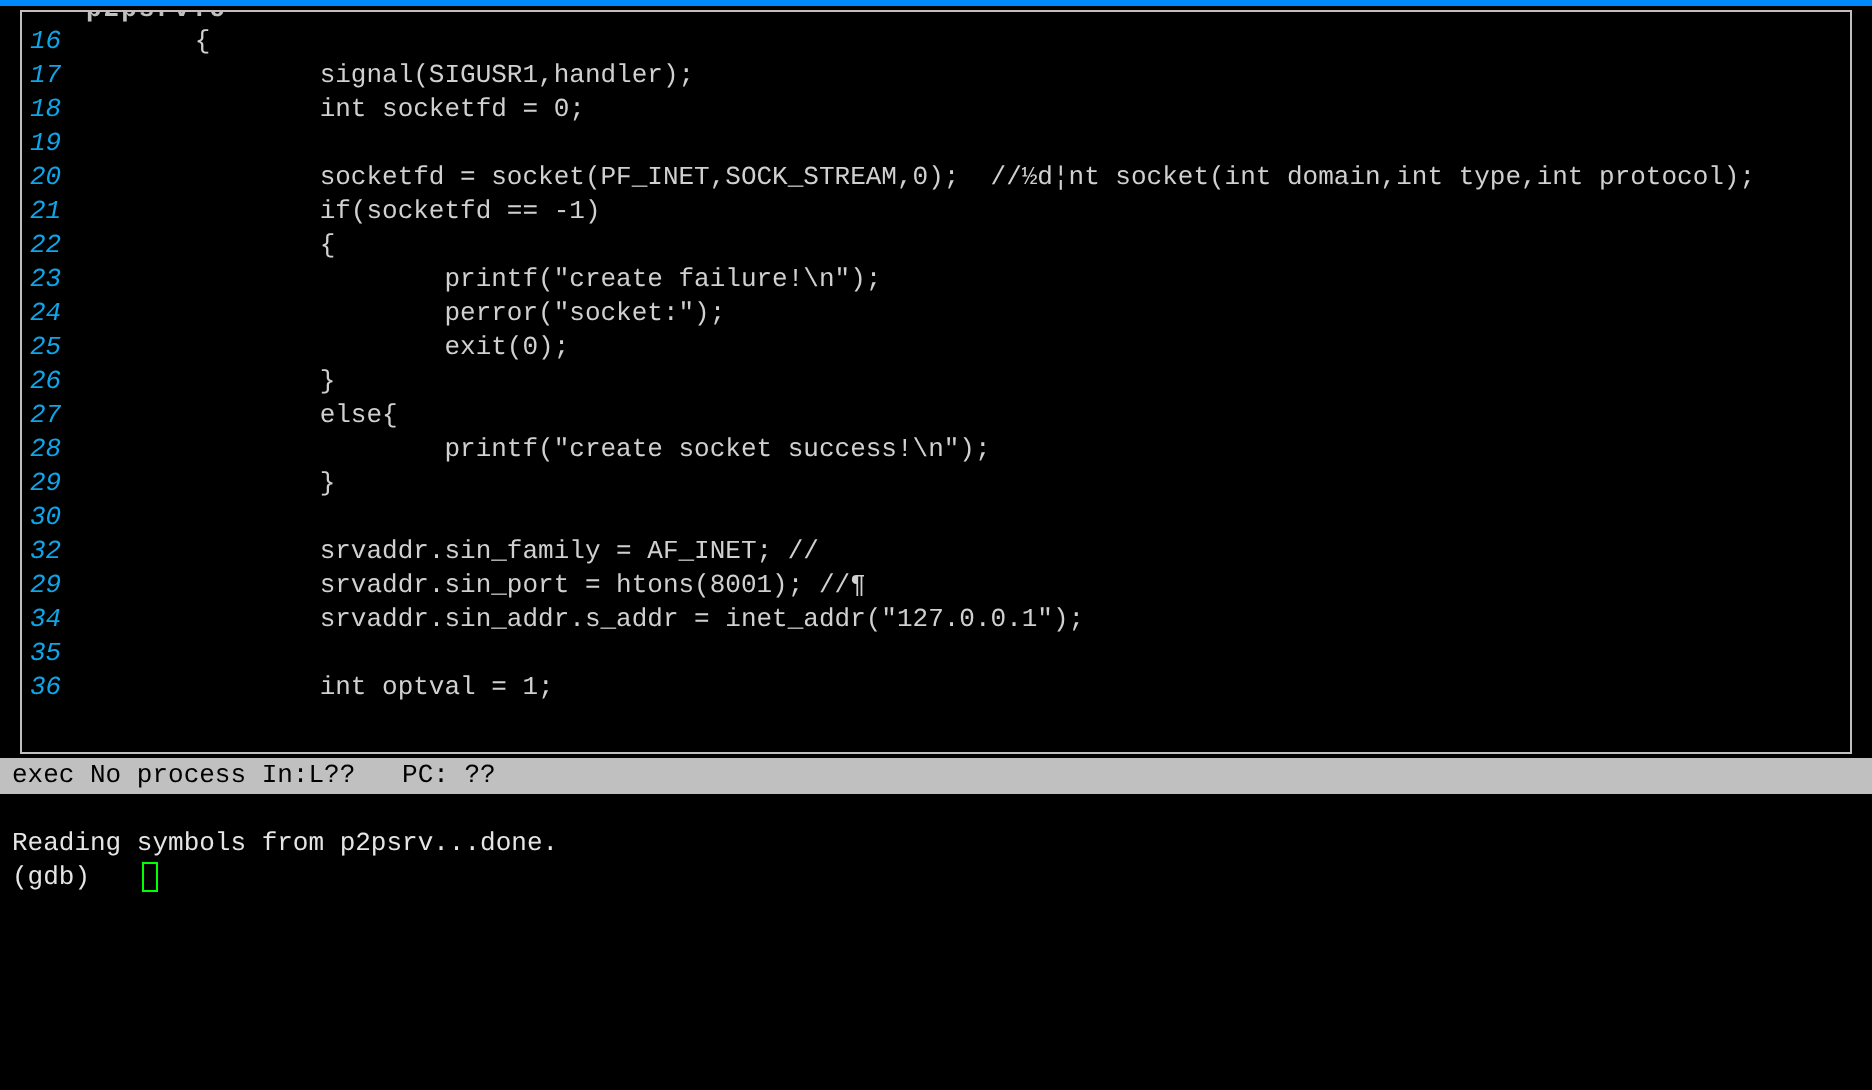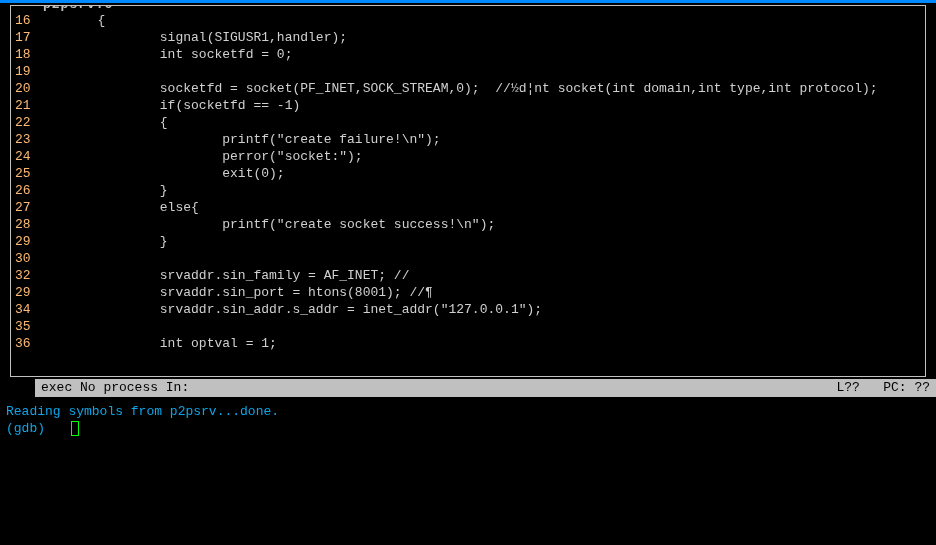--- a/index.html
+++ b/index.html
@@ -40,48 +40,47 @@
   }
   .code-line {
     display: flex;
     line-height: 17px;
     white-space: pre;
   }
   .line-num {
     display: inline-block;
     width: 24px;
     text-align: left;
-    color: #fdba74;
+    color: #0ea5e9;
     padding-left: 4px;
     flex-shrink: 0;
+    font-style: italic;
   }
   .line-text {
     color: #d0d0d0;
     padding-left: 0;
   }
   .status-bar {
     display: flex;
-    justify-content: space-between;
     background: #c0c0c0;
     color: #000;
     padding: 1px 6px;
     margin-top: 2px;
     font-size: 13px;
     line-height: 16px;
-    margin-left: 35px;
   }
   .status-left {
     white-space: pre;
   }
   .status-right {
     white-space: pre;
   }
   .gdb-console {
-    padding: 6px 6px;
-    color: #0ea5e9;
+    padding: 16px 6px;
+    color: #e5e5e5;
   }
   .gdb-line {
     line-height: 17px;
     white-space: pre;
   }
   .prompt-line {
     display: flex;
     align-items: center;
     line-height: 17px;
     gap: 24px;

